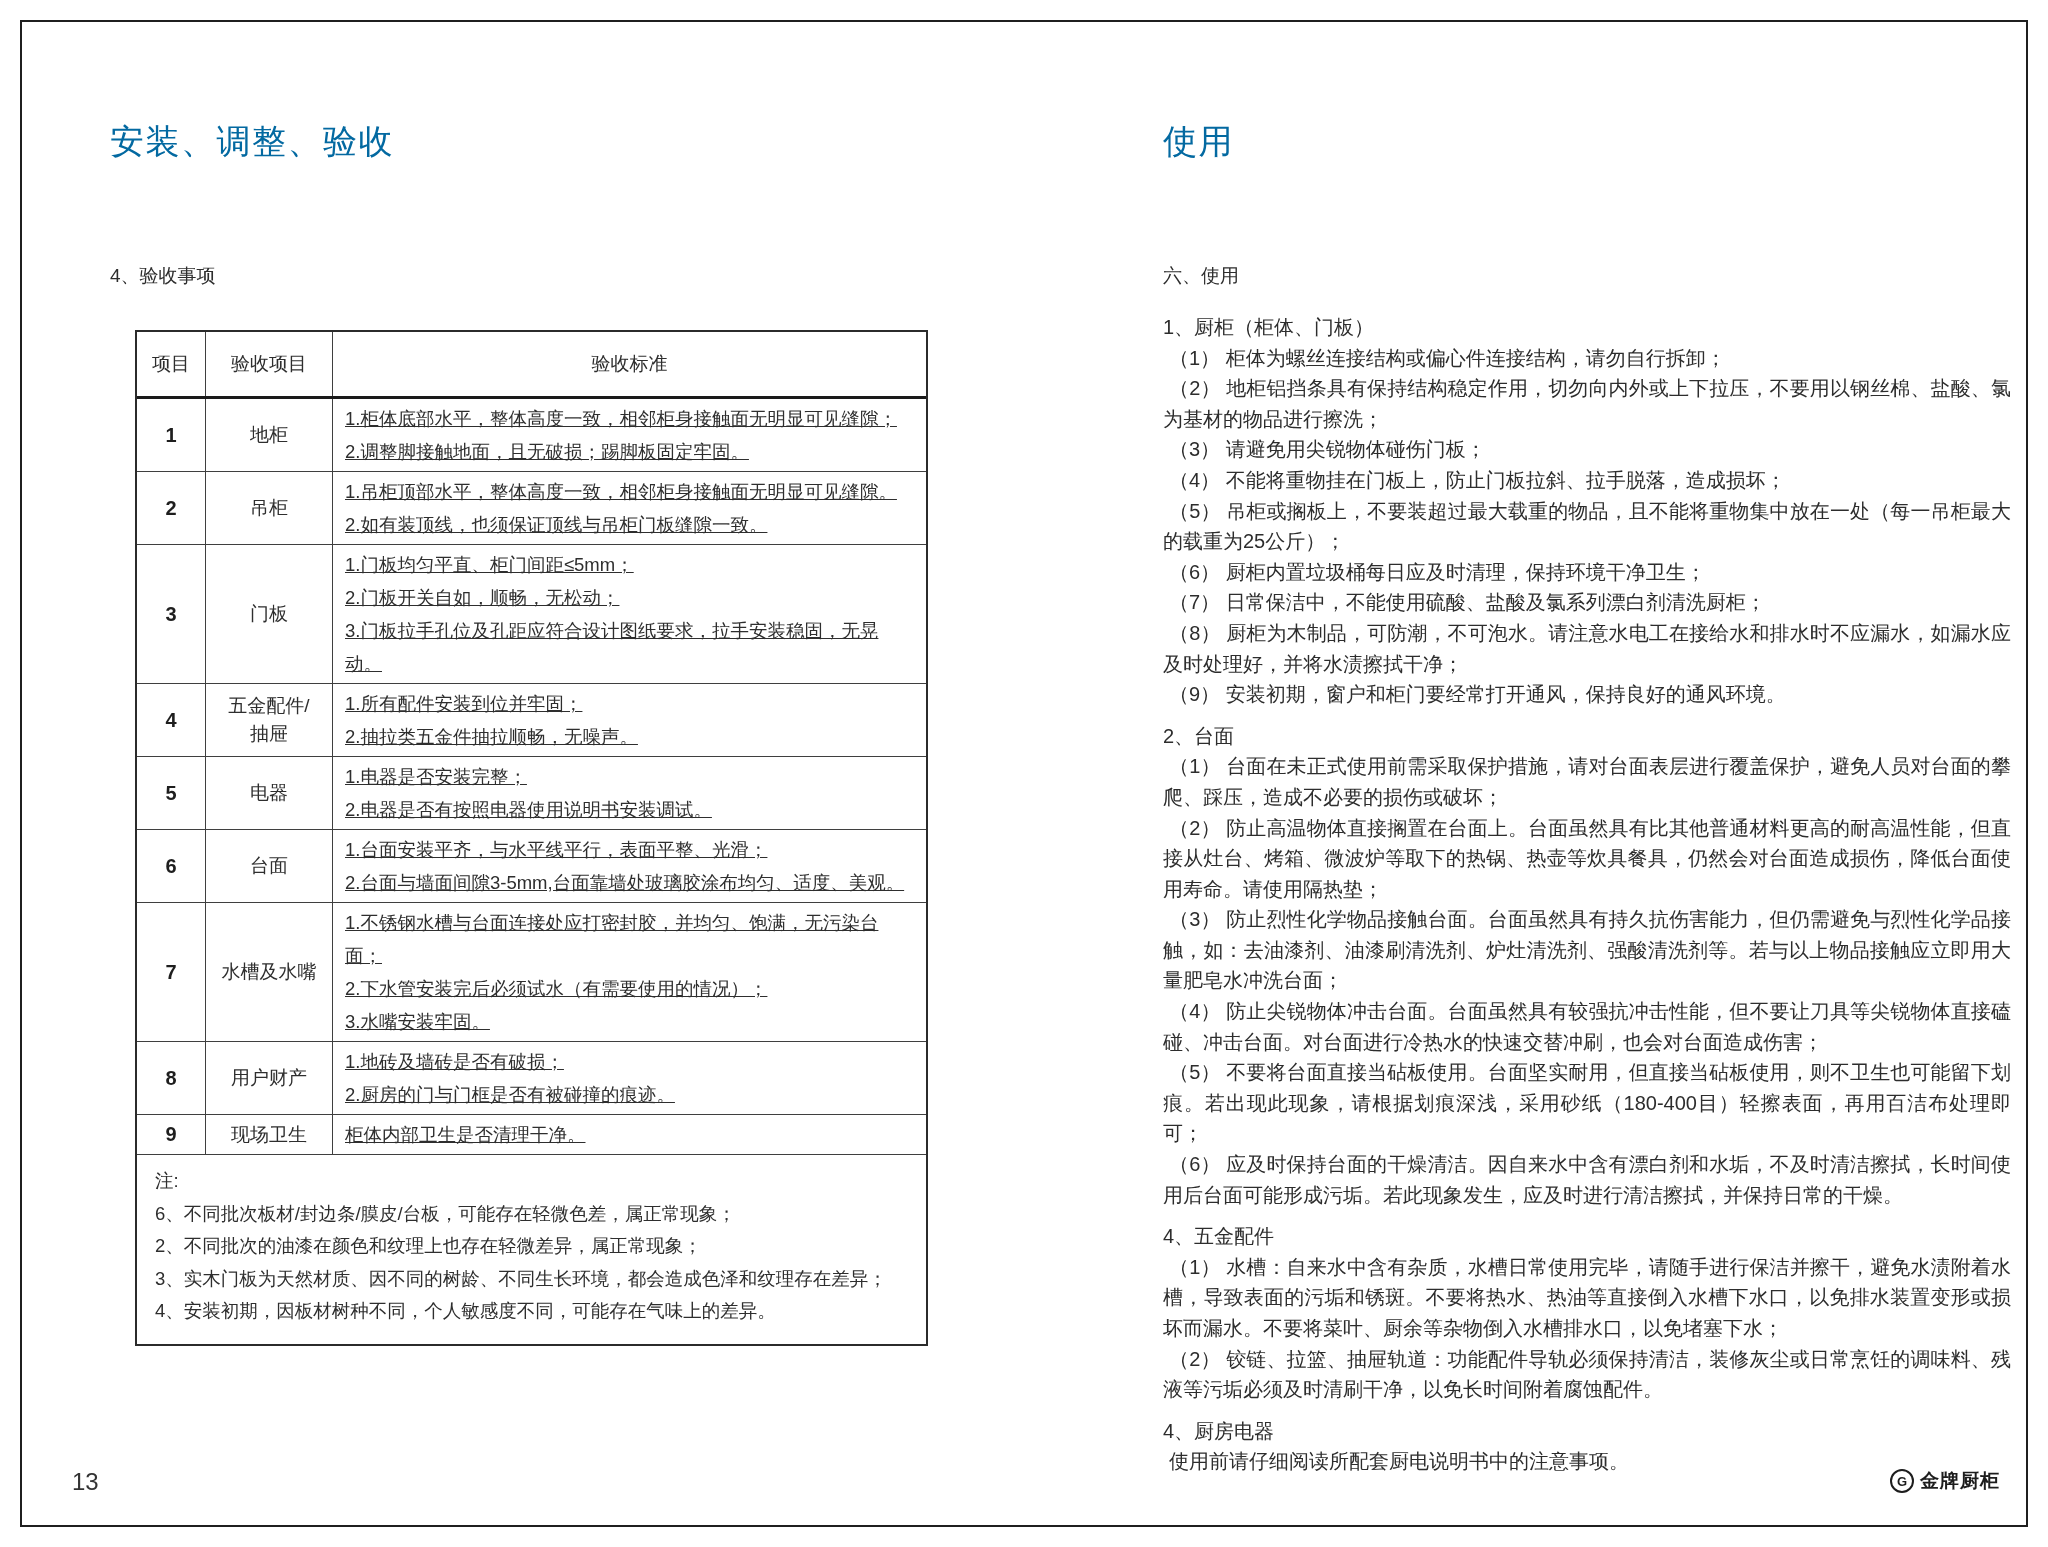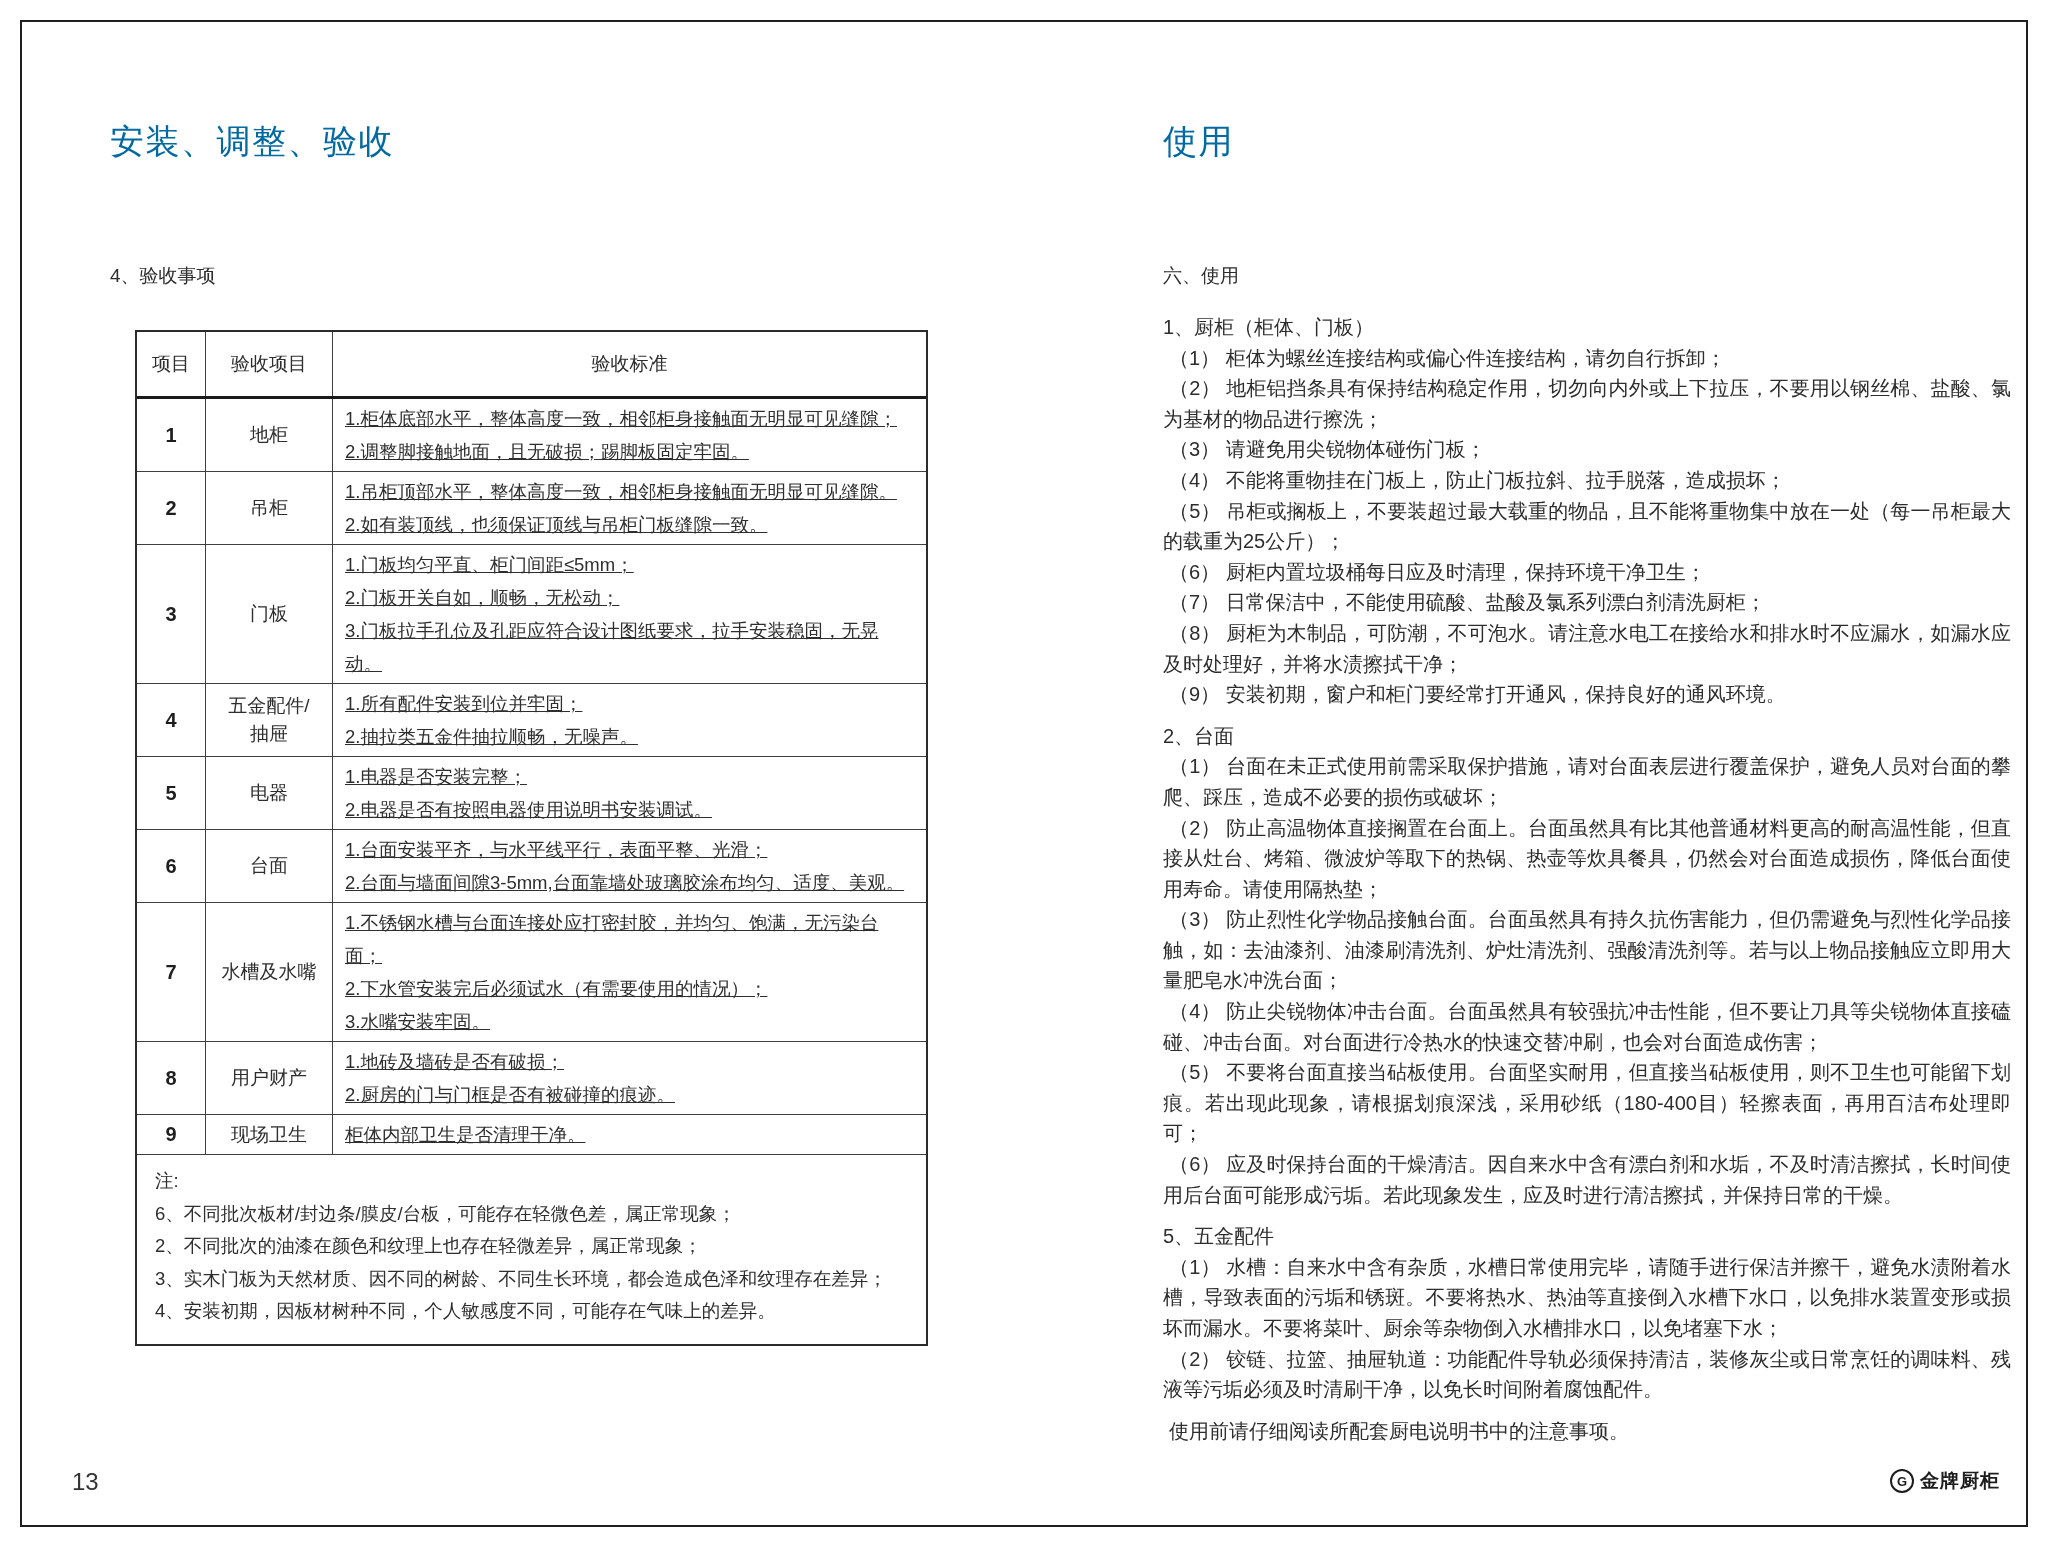--- a/index.html
+++ b/index.html
@@ -186,25 +186,26 @@
       <div class="usage-block">
         <div class="usage-heading">2、台面</div>
         <p class="usage-par">（1） 台面在未正式使用前需采取保护措施，请对台面表层进行覆盖保护，避免人员对台面的攀爬、踩压，造成不必要的损伤或破坏；</p>
         <p class="usage-par">（2） 防止高温物体直接搁置在台面上。台面虽然具有比其他普通材料更高的耐高温性能，但直接从灶台、烤箱、微波炉等取下的热锅、热壶等炊具餐具，仍然会对台面造成损伤，降低台面使用寿命。请使用隔热垫；</p>
         <p class="usage-par">（3） 防止烈性化学物品接触台面。台面虽然具有持久抗伤害能力，但仍需避免与烈性化学品接触，如：去油漆剂、油漆刷清洗剂、炉灶清洗剂、强酸清洗剂等。若与以上物品接触应立即用大量肥皂水冲洗台面；</p>
         <p class="usage-par">（4） 防止尖锐物体冲击台面。台面虽然具有较强抗冲击性能，但不要让刀具等尖锐物体直接磕碰、冲击台面。对台面进行冷热水的快速交替冲刷，也会对台面造成伤害；</p>
         <p class="usage-par">（5） 不要将台面直接当砧板使用。台面坚实耐用，但直接当砧板使用，则不卫生也可能留下划痕。若出现此现象，请根据划痕深浅，采用砂纸（180-400目）轻擦表面，再用百洁布处理即可；</p>
         <p class="usage-par">（6） 应及时保持台面的干燥清洁。因自来水中含有漂白剂和水垢，不及时清洁擦拭，长时间使用后台面可能形成污垢。若此现象发生，应及时进行清洁擦拭，并保持日常的干燥。</p>
       </div>
       <div class="usage-block">
-        <div class="usage-heading">5、五金配件</div>
+        <div class="usage-heading">4、五金配件</div>
         <p class="usage-par">（1） 水槽：自来水中含有杂质，水槽日常使用完毕，请随手进行保洁并擦干，避免水渍附着水槽，导致表面的污垢和锈斑。不要将热水、热油等直接倒入水槽下水口，以免排水装置变形或损坏而漏水。不要将菜叶、厨余等杂物倒入水槽排水口，以免堵塞下水；</p>
         <p class="usage-par">（2） 铰链、拉篮、抽屉轨道：功能配件导轨必须保持清洁，装修灰尘或日常烹饪的调味料、残液等污垢必须及时清刷干净，以免长时间附着腐蚀配件。</p>
       </div>
       <div class="usage-block">
+        <div class="usage-heading">4、厨房电器</div>
         <p class="usage-par">使用前请仔细阅读所配套厨电说明书中的注意事项。</p>
       </div>
     </div>
 
   <div class="brand">
     <span class="brand-icon">G</span>
     <span class="brand-text">金牌厨柜</span>
   </div>
 </div>
 

